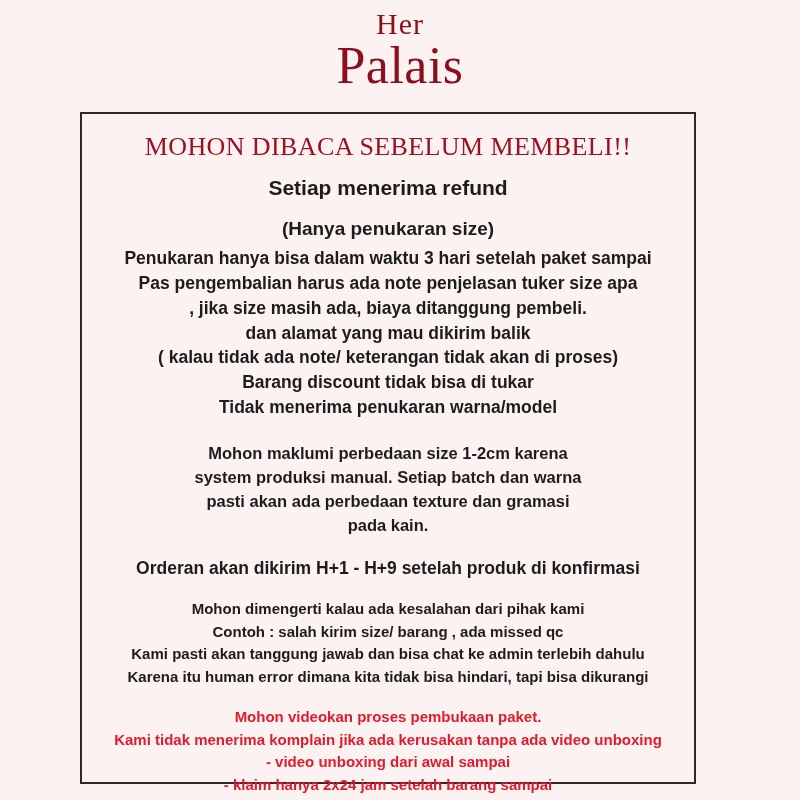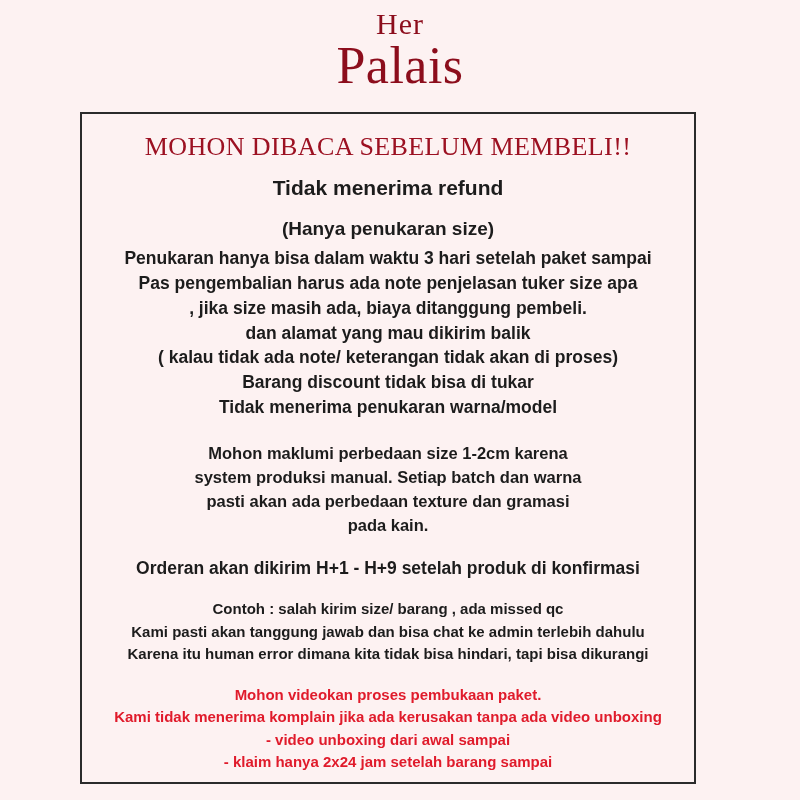--- a/index.html
+++ b/index.html
@@ -115,21 +115,21 @@
 
   <div class="brand">
     <span class="brand-her">Her</span>
     <span class="brand-palais">Palais</span>
   </div>
 
   <div class="panel">
 
     <div class="headline">MOHON DIBACA SEBELUM MEMBELI!!</div>
 
-    <div class="sub-bold">Tidak menerima refund</div>
+    <div class="sub-bold">Setiap menerima refund</div>
 
     <div class="paren">(Hanya penukaran size)</div>
 
     <div class="block">
       <p class="l-18">Penukaran hanya bisa dalam waktu 3 hari setelah paket sampai</p>
       <p class="l-18">Pas pengembalian harus ada note penjelasan tuker size apa</p>
       <p class="l-18">, jika size masih ada, biaya ditanggung pembeli.</p>
       <p class="l-18">dan alamat yang mau dikirim balik</p>
       <p class="l-18">( kalau tidak ada note/ keterangan tidak akan di proses)</p>
       <p class="l-18">Barang discount tidak bisa di tukar</p>
@@ -147,20 +147,21 @@
 
     <div class="gap-md"></div>
 
     <div class="block">
       <p class="l-18">Orderan akan dikirim H+1 - H+9 setelah produk di konfirmasi</p>
     </div>
 
     <div class="gap-md"></div>
 
     <div class="block">
+      <p class="l-16">Mohon dimengerti kalau ada kesalahan dari pihak kami</p>
       <p class="l-16">Contoh : salah kirim size/ barang , ada missed qc</p>
       <p class="l-16">Kami pasti akan tanggung jawab dan bisa chat ke admin terlebih dahulu</p>
       <p class="l-16">Karena itu human error dimana kita tidak bisa hindari, tapi bisa dikurangi</p>
     </div>
 
     <div class="gap-md"></div>
 
     <div class="red-block">
       <p class="l-16">Mohon videokan proses pembukaan paket.</p>
       <p class="l-16">Kami tidak menerima komplain jika ada kerusakan tanpa ada video unboxing</p>

